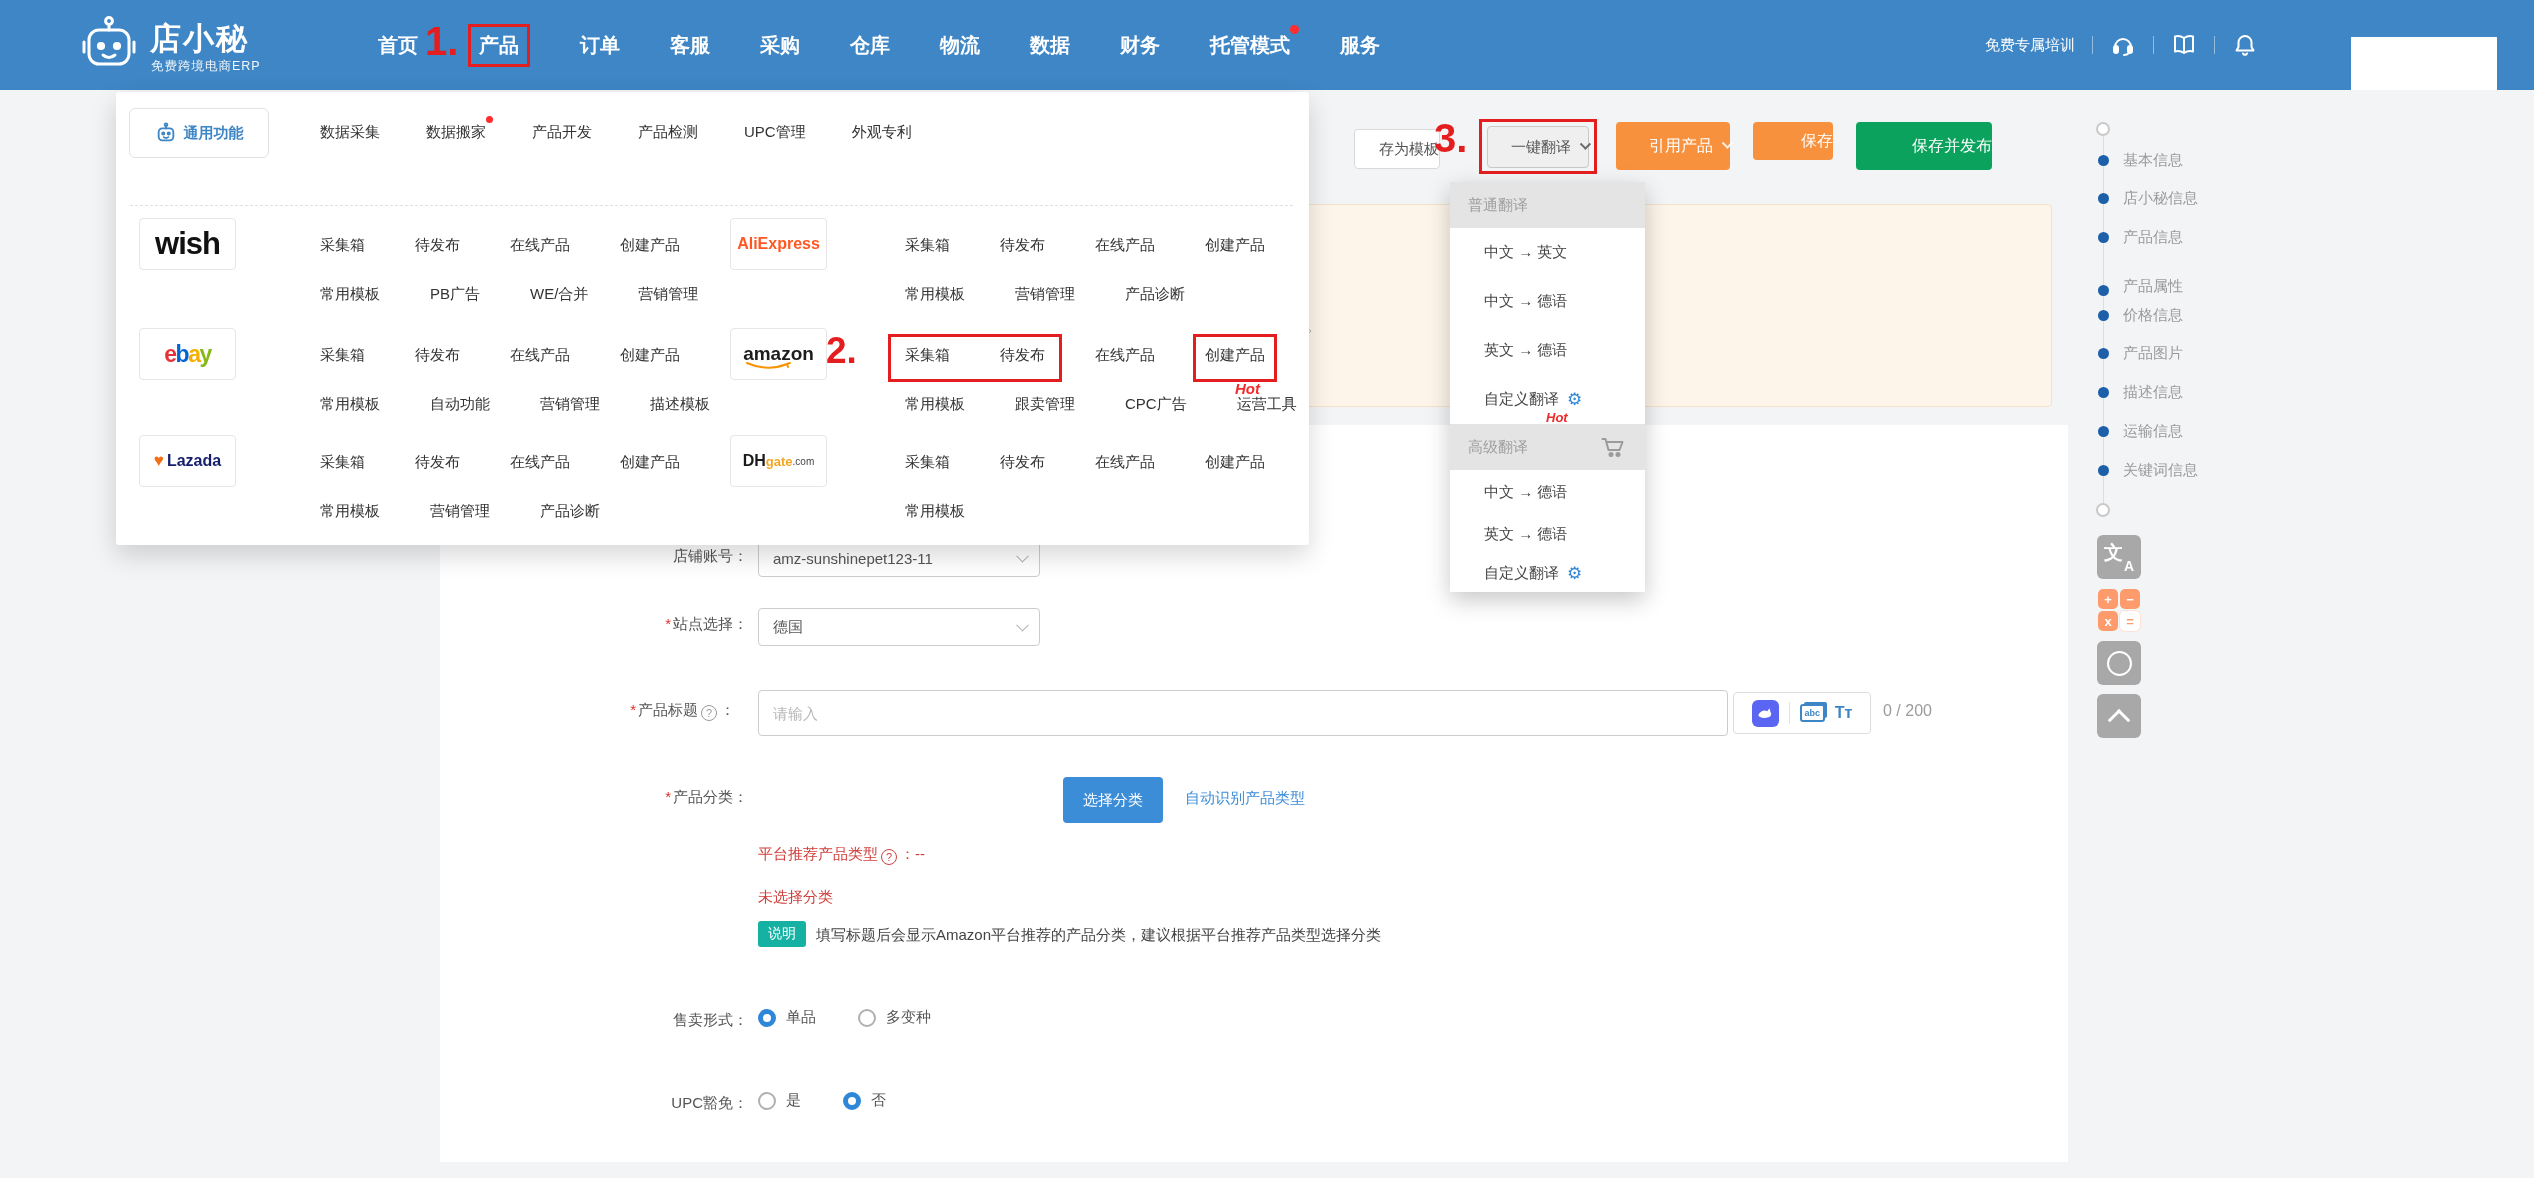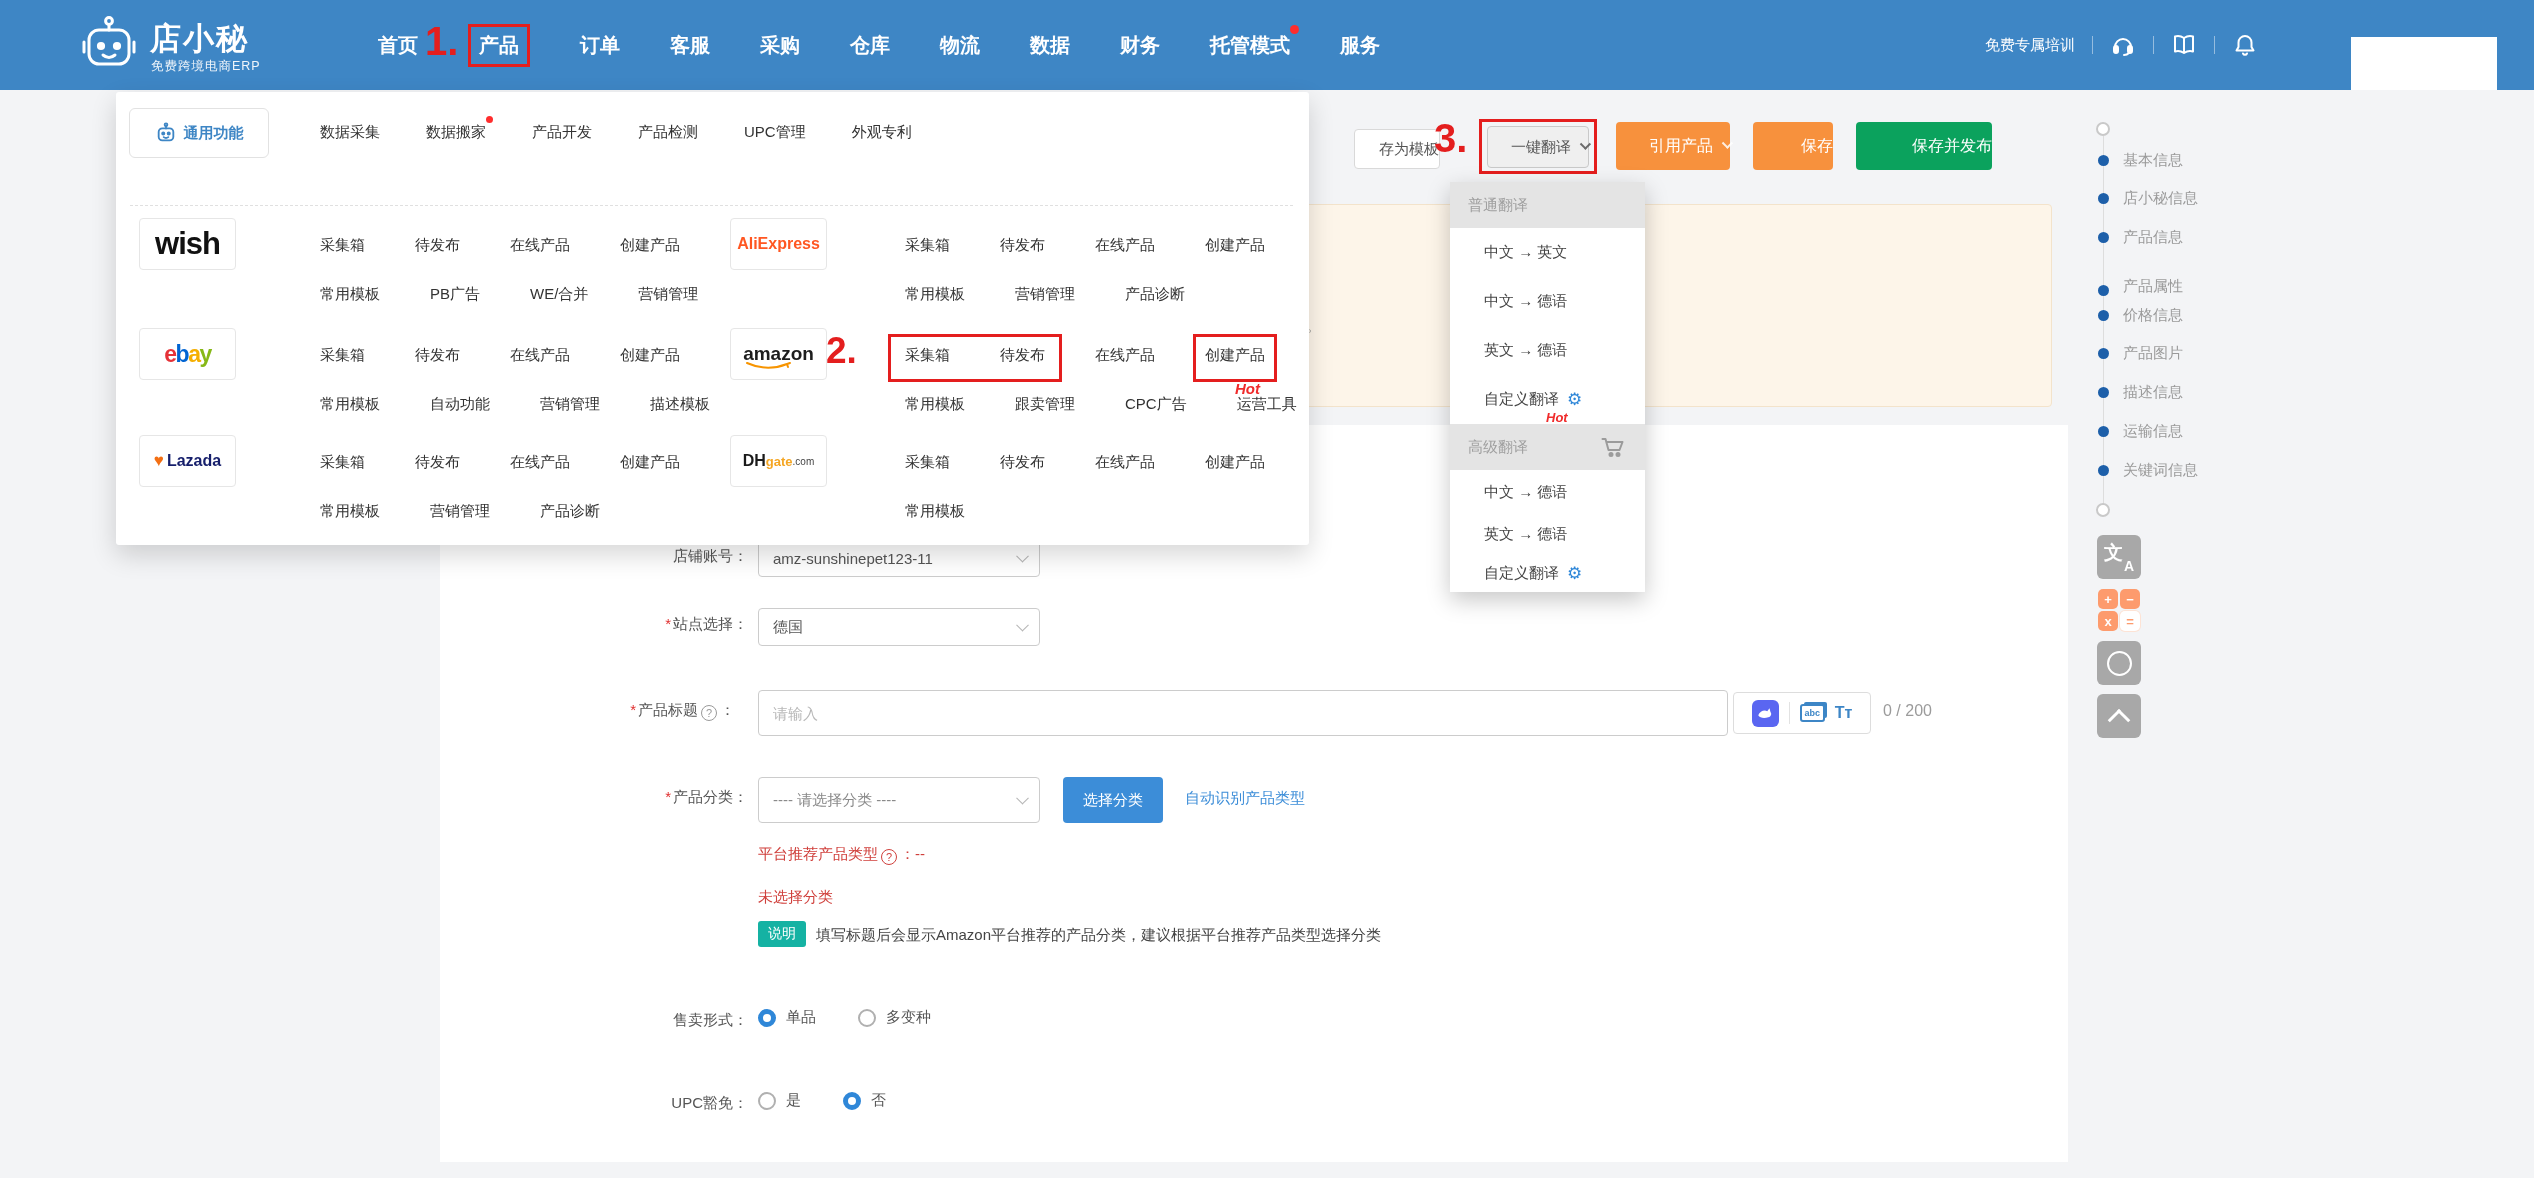--- a/index.html
+++ b/index.html
@@ -23,21 +23,21 @@
   .training { font-size:15px; color:#fff; white-space:nowrap; cursor:pointer; }
   .hsep { width:1px; height:18px; background:rgba(255,255,255,.45); }
   .hicon { width:26px; height:26px; display:flex; align-items:center; justify-content:center; cursor:pointer; }
   .avatar-blank { position:absolute; left:2351px; top:37px; width:146px; height:53px; background:#fff; z-index:11; }
 
   
   .btn { position:absolute; display:flex; align-items:center; justify-content:flex-end; border-radius:4px; font-size:15px; cursor:pointer; white-space:nowrap; z-index:5; }
   .btn-save-template { left:1354px; top:129px; width:86px; height:40px; background:#fff; border:1px solid #d9d9d9; color:#555; }
   .btn-translate { left:1487px; top:126px; width:102px; height:42px; background:#efefef; border:1px solid #c9c9c9; color:#555; z-index:6; }
   .btn-quote { left:1616px; top:122px; width:114px; height:48px; background:#f7913d; color:#fff; font-size:16px; }
-  .btn-save { left:1753px; top:122px; width:80px; height:48px; background:#f7913d; color:#fff; font-size:16px; }
+  .btn-save { left:1753px; top:122px; width:80px; height:38px; background:#f7913d; color:#fff; font-size:16px; }
   .btn-publish { left:1856px; top:122px; width:136px; height:48px; background:#0ba25d; color:#fff; font-size:16px; }
   .chev { display:inline-block; width:8px; height:8px; border-right:2px solid currentColor; border-bottom:2px solid currentColor; transform:rotate(45deg) translate(-1px,-3px); margin-left:9px; opacity:.85; }
   .redbox3 { position:absolute; left:1479px; top:119px; width:118px; height:55px; border:3px solid #e41e1e; z-index:7; }
   .step3-num { position:absolute; left:1434px; top:116px; font-size:40px; font-weight:bold; color:#e41e1e; z-index:7; }
 
   
   .alert-box { position:absolute; left:822px; top:204px; width:1230px; height:203px; background:#fdf5e9; border:1px solid #f3e3cb; border-radius:4px; z-index:1; }
   .alert-frag { position:absolute; left:468px; top:112px; font-size:15px; color:#8c8c8c; }
 
   
@@ -247,24 +247,20 @@
       </span>
       <span class="tool-sep"></span>
       <span class="abc-ic">abc</span>
       <span class="tt-ic">Tт</span>
     </div>
     <div class="counter">0 / 200</div>
 
     <div class="f-label" style="left:118px; top:363px;">
       <span class="req">*</span><span>产品分类</span><span>：</span>
     </div>
-    <div class="sel" style="left:318px; top:352px; width:282px; height:46px; color:#8a8a8a;">
-      <span>---- 请选择分类 ----</span>
-        <span class="sel-chev"></span>
-    </div>
     <div class="btn-choose">
         <span>选择分类</span>
       </div>
     <div class="auto-link">自动识别产品类型</div>
 
     <div class="red-line" style="left:318px; top:420px;">
       <span>平台推荐产品类型</span><span class="help-circ red">?</span><span>：</span><span>--</span>
     </div>
     <div class="red-line" style="left:318px; top:463px;">未选择分类</div>
 

